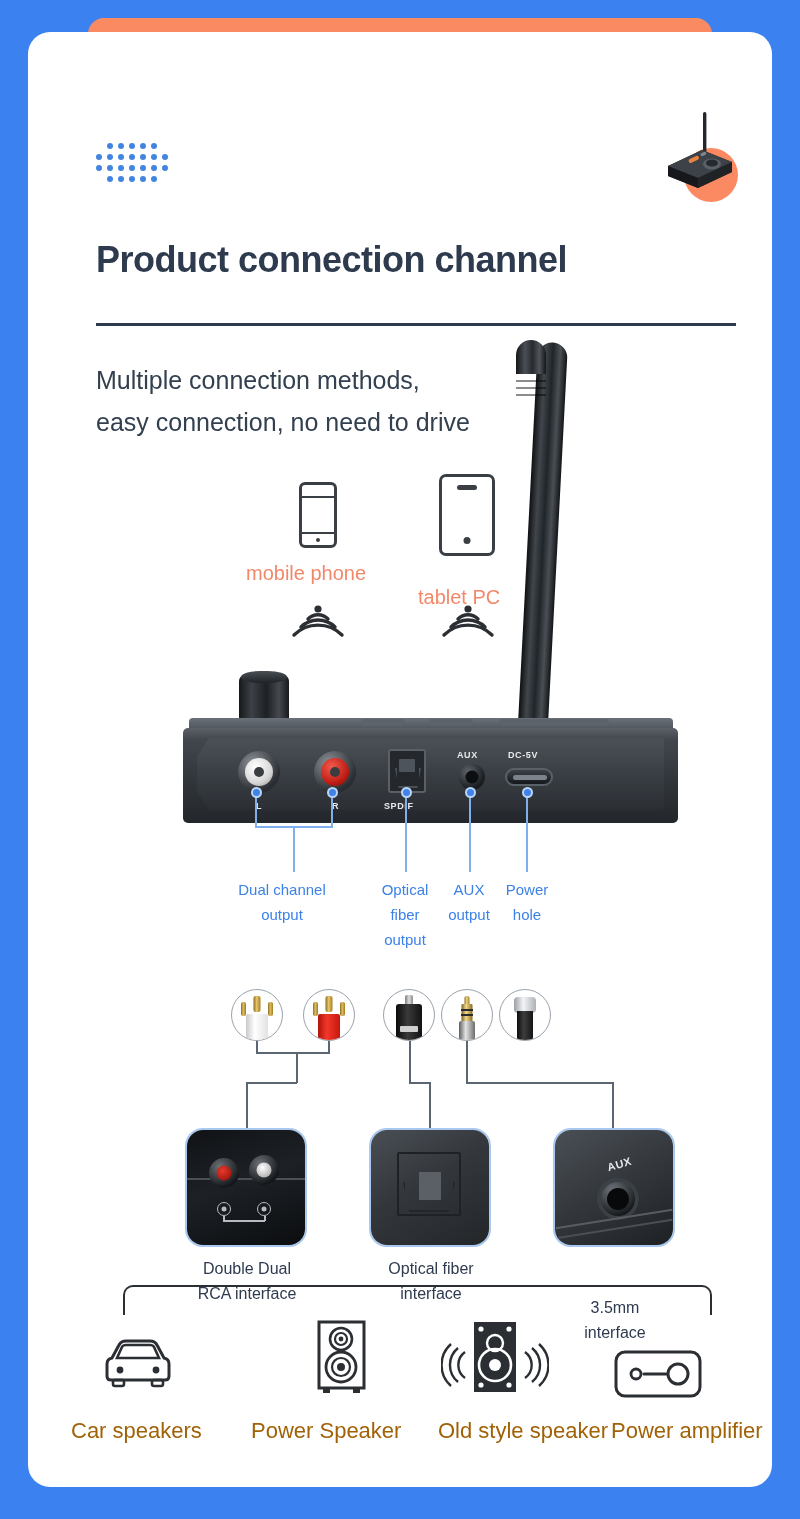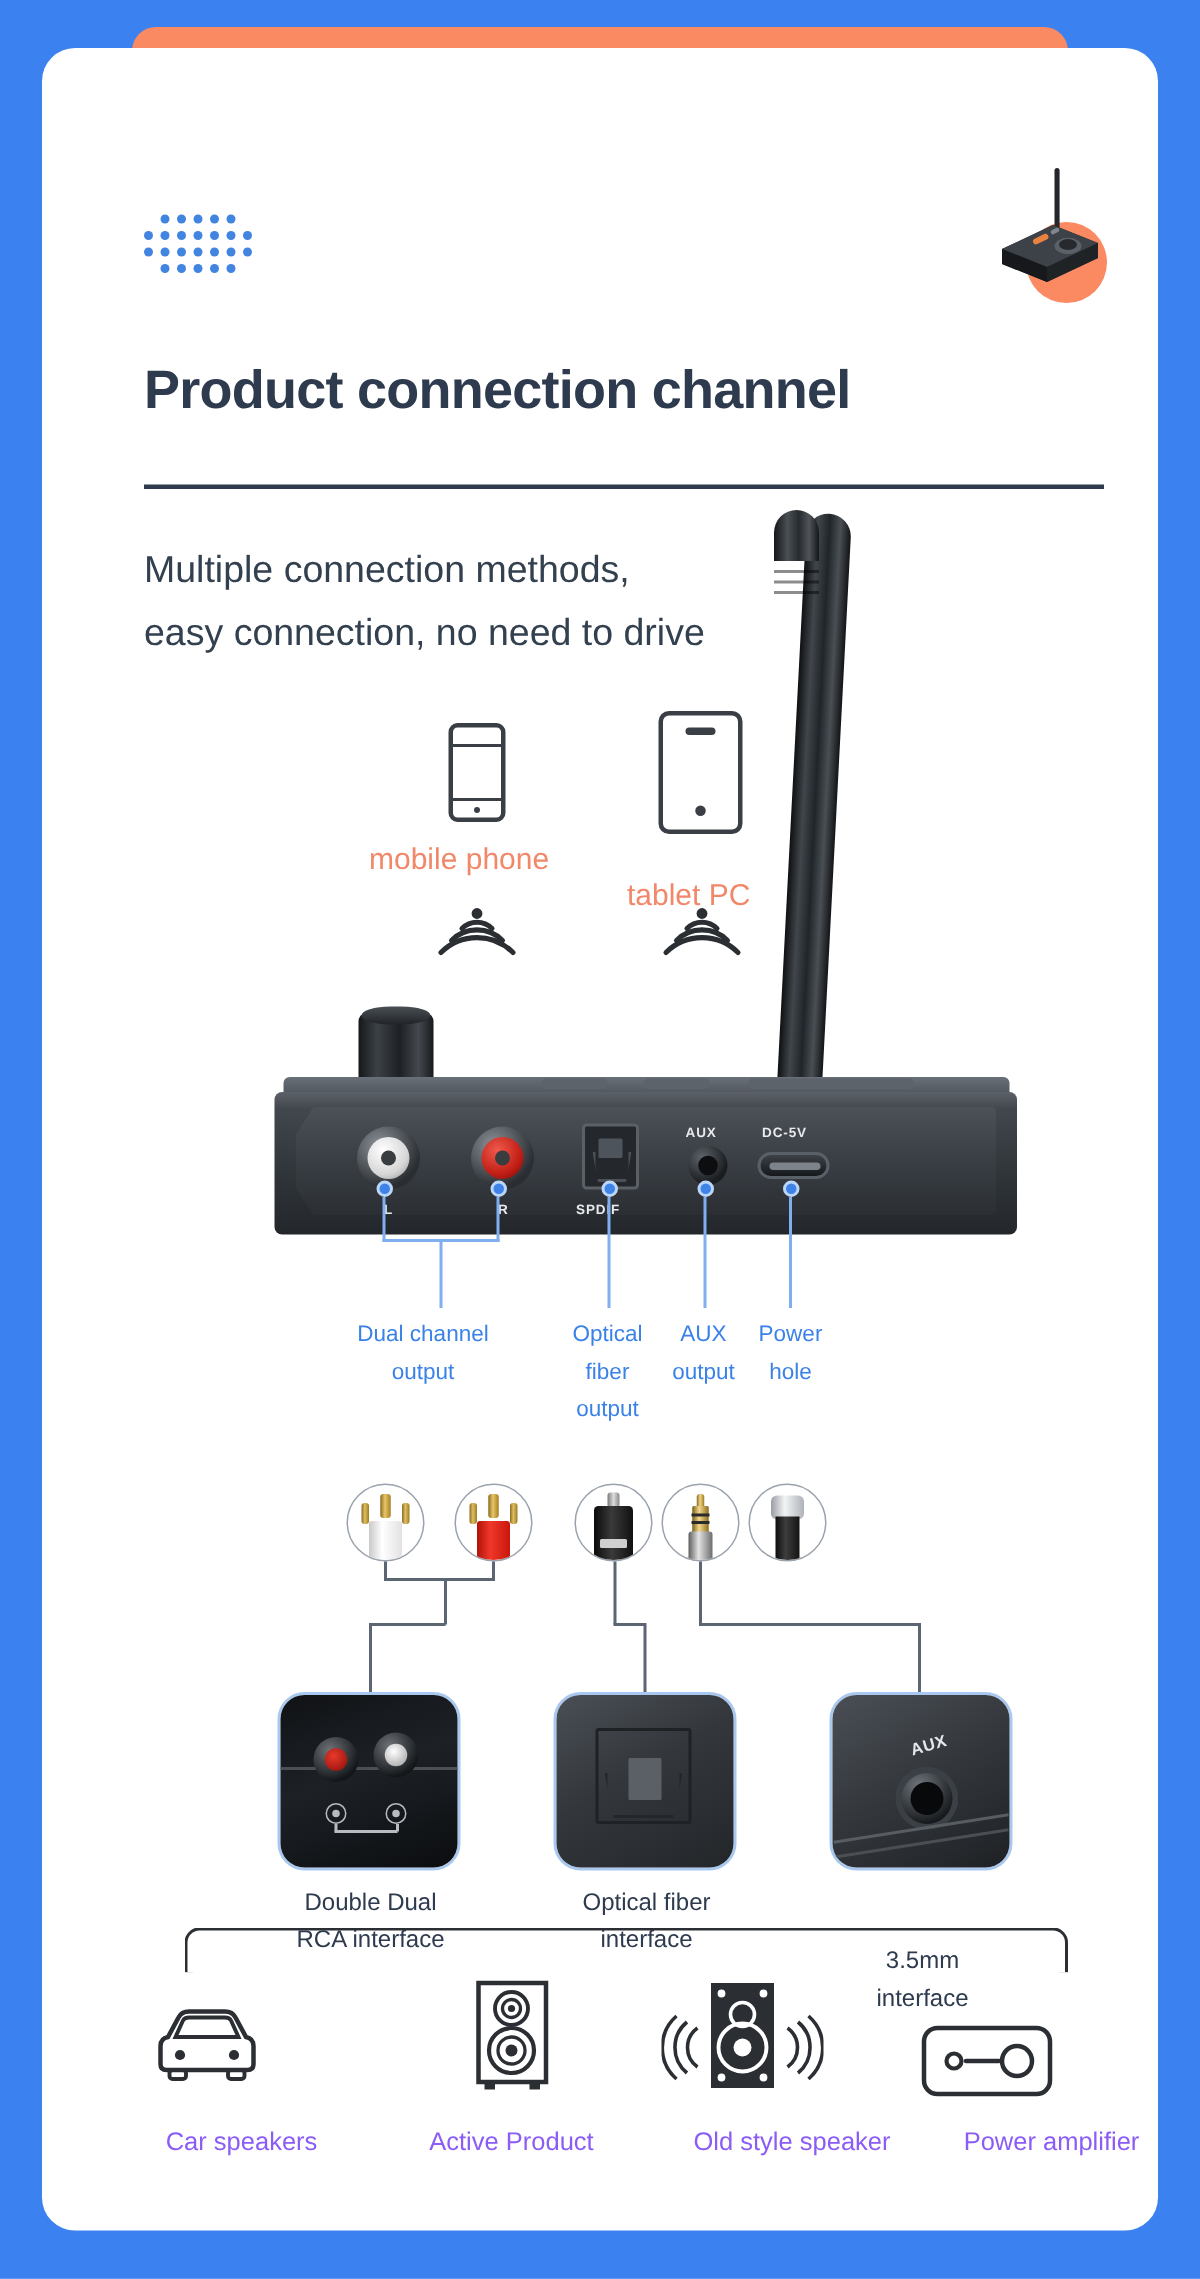--- a/index.html
+++ b/index.html
@@ -219,21 +219,21 @@
   }
   .aux-hole::after { content:""; position:absolute; left:50%; top:50%; transform:translate(-50%,-50%);
     width:22px; height:22px; border-radius:50%; background:#08090a; }
   .aux-txt { position:absolute; color:#e6e9ec; font-size:11px; font-weight:600;
     transform: rotate(-16deg); letter-spacing:.5px; }
 
   
   .bracket { position: absolute; border: 2px solid #2b2f33; border-bottom: none;
     border-radius: 10px 10px 0 0; }
   .out-label {
-    position: absolute; color: #8b5cf6; font-size: 17px; text-align: center;
+    position: absolute; color: #a16207; font-size: 22px; 
     width: 180px; white-space: nowrap;
   }
   svg { display: block; }
 </style>
 </head>
 <body>
 
 <div class="page">
 
   <div class="orange-tab"></div>
@@ -471,21 +471,21 @@
       <rect x="18" y="4" width="45" height="66" fill="none" stroke="#2b2f33" stroke-width="3"></rect>
       <circle cx="40" cy="21" r="11" fill="none" stroke="#2b2f33" stroke-width="2.6"></circle>
       <circle cx="40" cy="21" r="6" fill="none" stroke="#2b2f33" stroke-width="2.2"></circle>
       <circle cx="40" cy="21" r="2.4" fill="#2b2f33"></circle>
       <circle cx="40" cy="49" r="15" fill="none" stroke="#2b2f33" stroke-width="2.8"></circle>
       <circle cx="40" cy="49" r="9" fill="none" stroke="#2b2f33" stroke-width="2.2"></circle>
       <circle cx="40" cy="49" r="4" fill="#2b2f33"></circle>
       <rect x="22" y="70" width="7" height="5" fill="#2b2f33"></rect>
       <rect x="52" y="70" width="7" height="5" fill="#2b2f33"></rect>
     </svg>
-    <div class="out-label" style="left:223px;top:1386px;">Active Product</div>
+    <div class="out-label" style="left:223px;top:1386px;">Power Speaker</div>
 
     <svg width="108" height="90" viewBox="0 0 108 90" style="position:absolute;left:413px;top:1286px;">
       <rect x="33" y="4" width="42" height="70" fill="#2b2f33"></rect>
       <circle cx="40" cy="11" r="2.6" fill="#fff"></circle>
       <circle cx="68" cy="11" r="2.6" fill="#fff"></circle>
       <circle cx="40" cy="67" r="2.6" fill="#fff"></circle>
       <circle cx="68" cy="67" r="2.6" fill="#fff"></circle>
       <circle cx="54" cy="25" r="8" fill="none" stroke="#fff" stroke-width="2.4"></circle>
       <circle cx="54" cy="47" r="16" fill="none" stroke="#fff" stroke-width="2.6"></circle>
       <circle cx="54" cy="47" r="6" fill="#fff"></circle>

